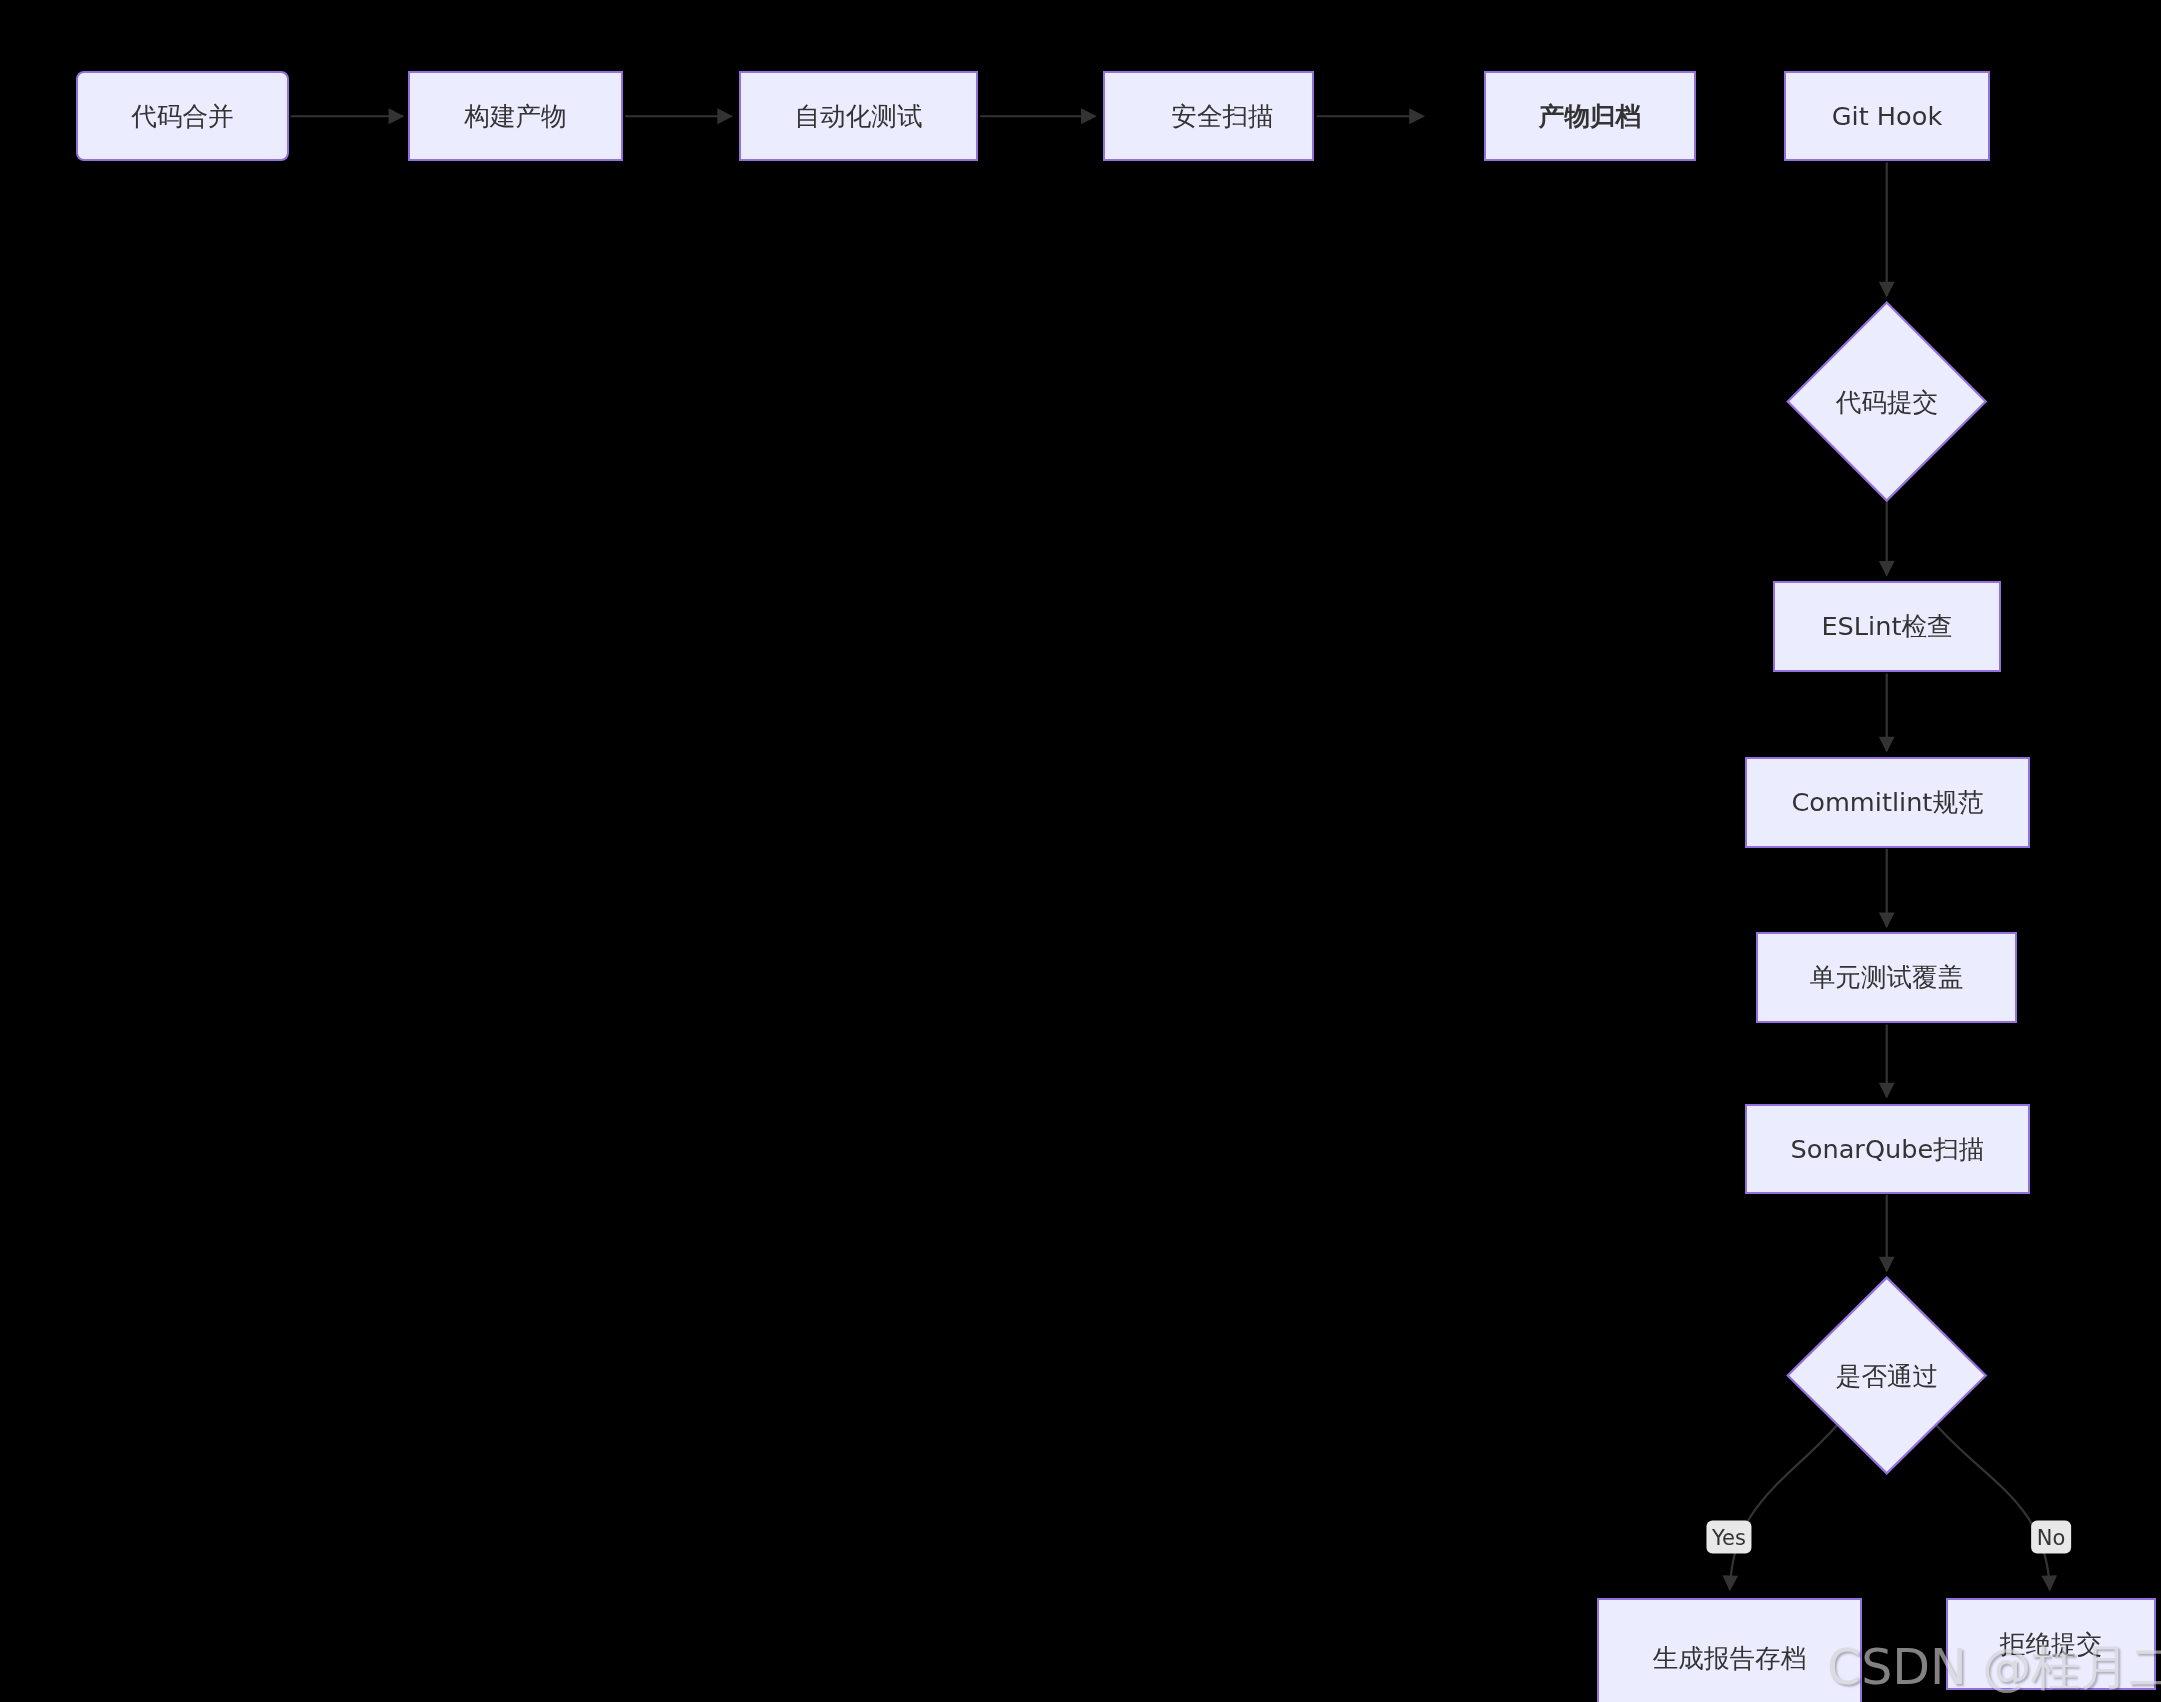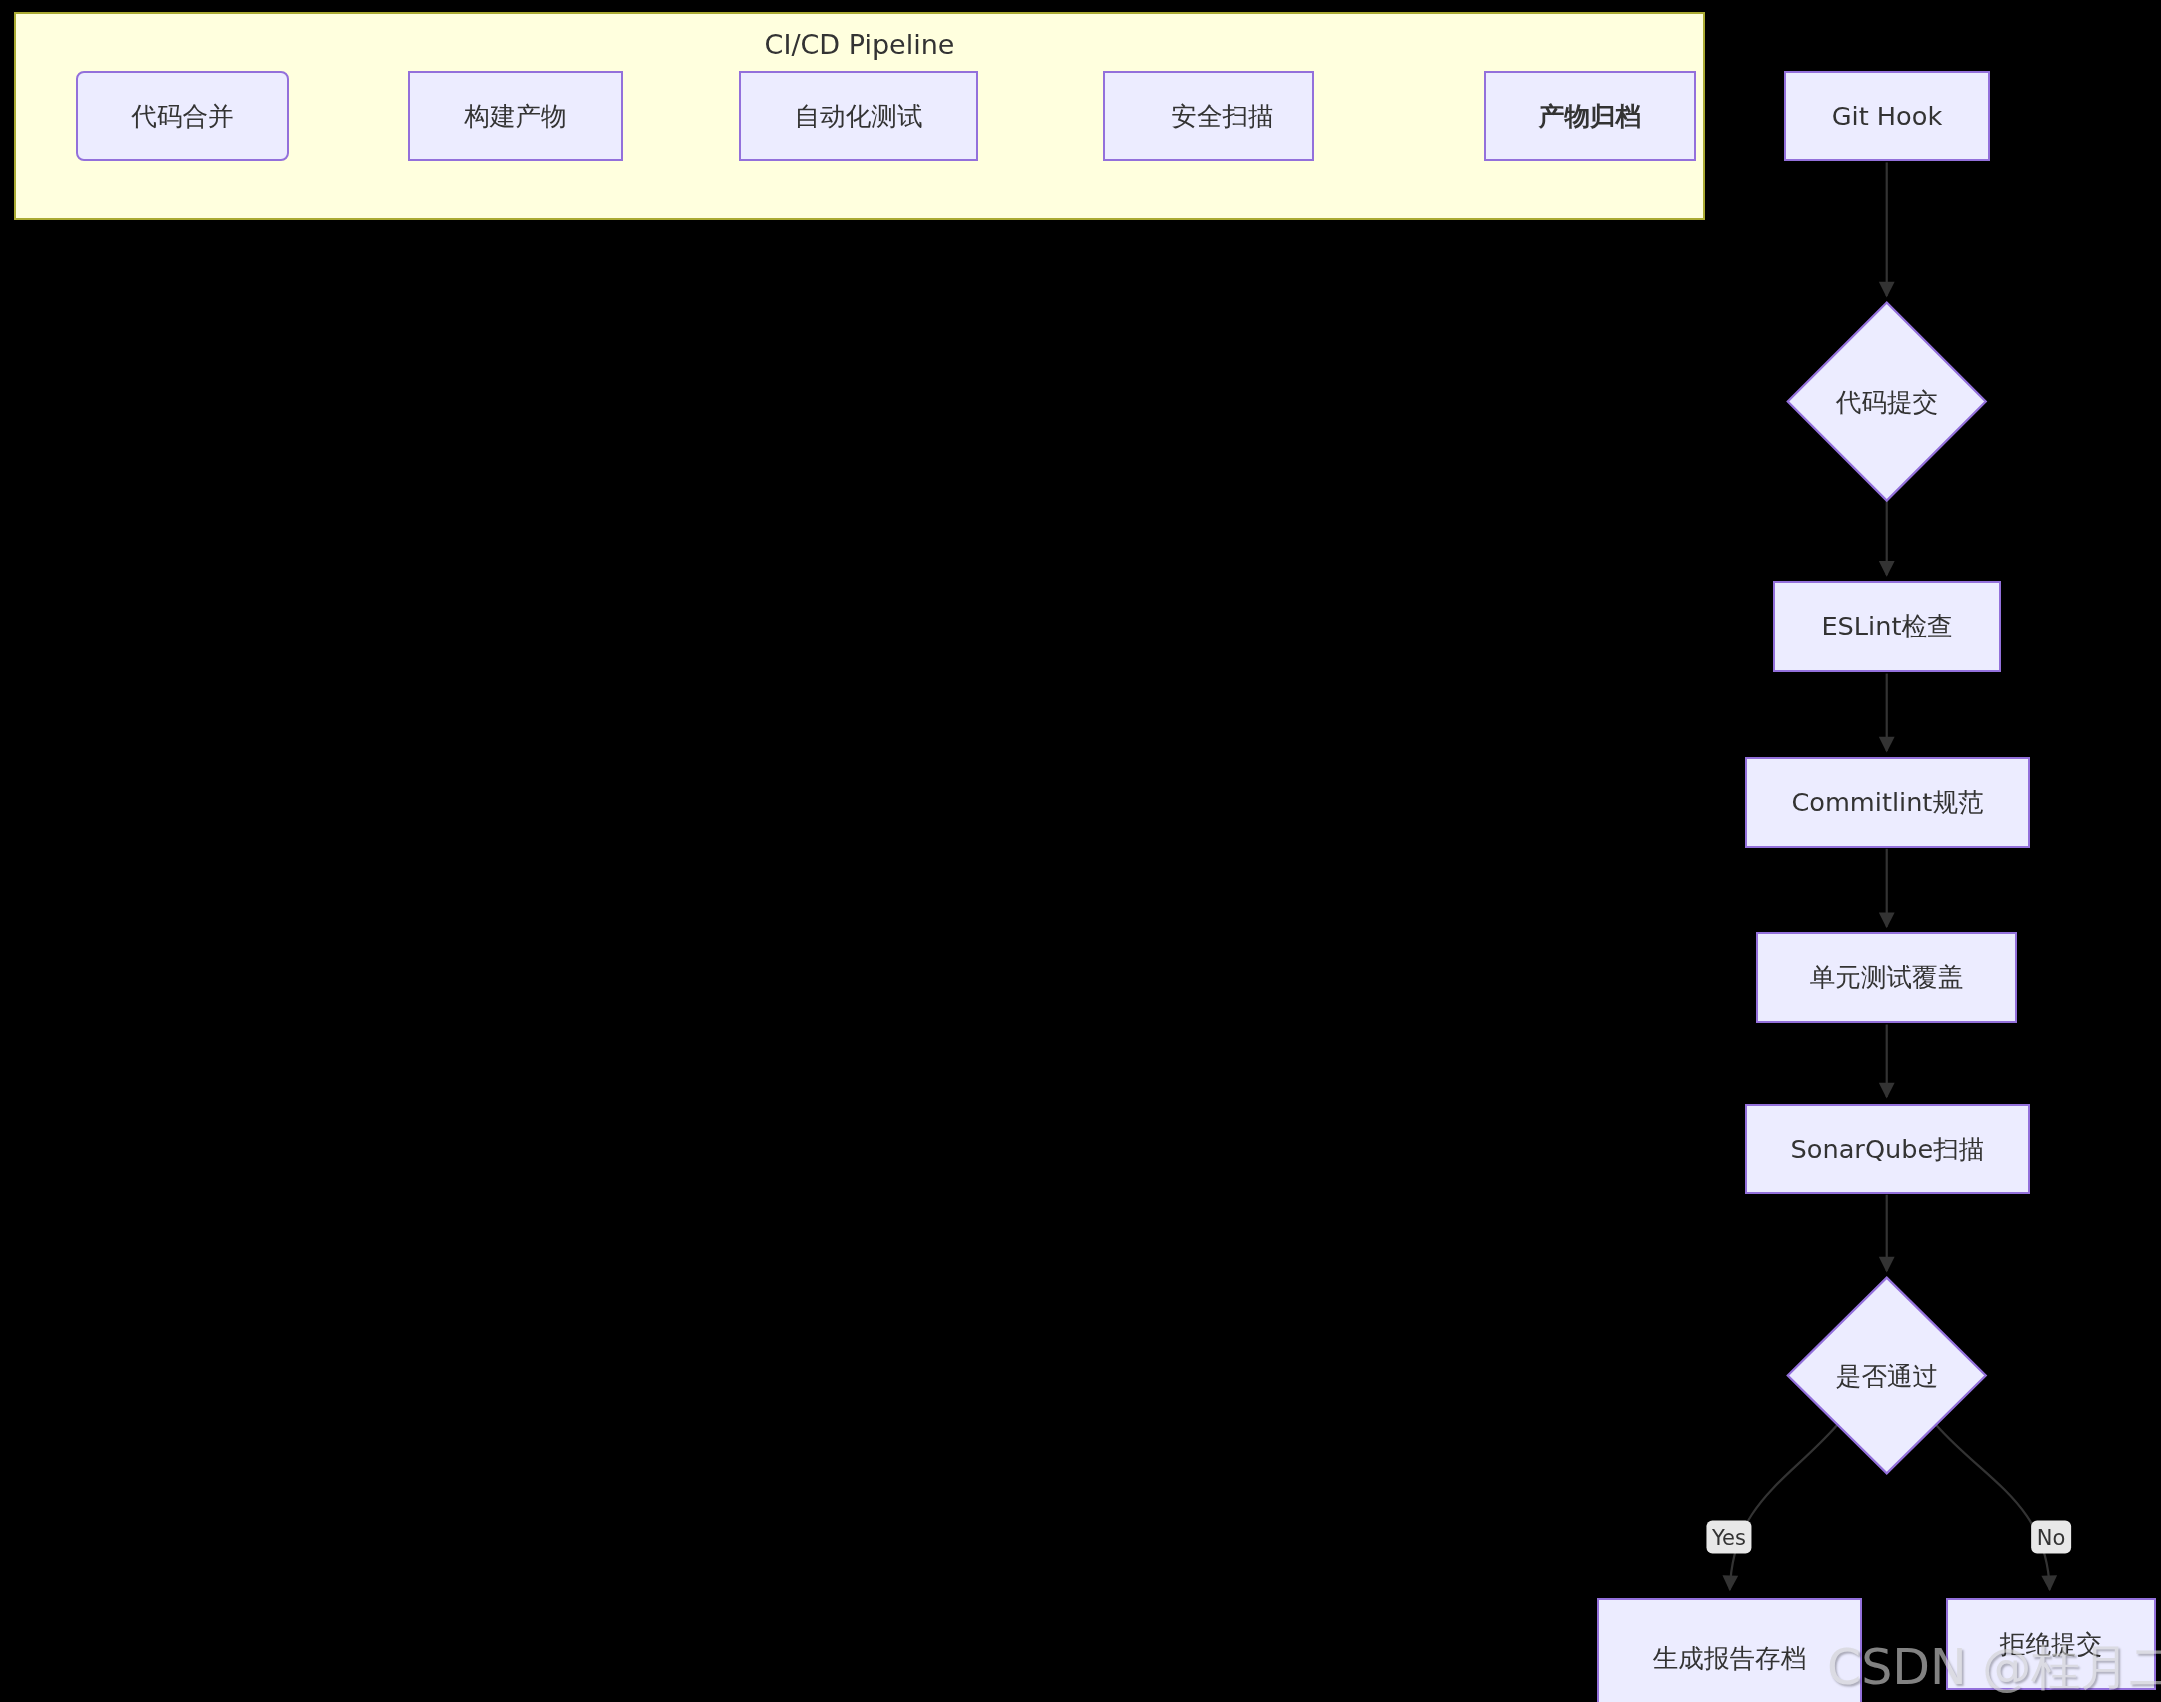--- a/index.html
+++ b/index.html
@@ -107,23 +107,20 @@
       <line x1="3392" y1="2148" x2="3392" y2="2285" marker-end="url(#arrow)"></line>
 
       <path d="M 3303 2562 C 3215 2662, 3115 2702, 3110 2858" marker-end="url(#arrow)"></path>
       <path d="M 3481 2562 C 3569 2662, 3680 2702, 3685 2858" marker-end="url(#arrow)"></path>
     </g>
 
     <polygon points="3392,544 3570,722 3392,900 3214,722" fill="#ECECFF" stroke="#9370DB" stroke-width="4"></polygon>
     <polygon points="3392,2297 3570,2473 3392,2649 3214,2473" fill="#ECECFF" stroke="#9370DB" stroke-width="4"></polygon>
   </svg>
 
-  <section class="cluster">
-    <div class="cluster-title">CI/CD Pipeline</div>
-  </section>
 
   <div class="node" style="left:76px; top:71px; width:213px; height:90px;border-radius:8px;">代码合并</div>
   <div class="node" style="left:408px; top:71px; width:215px; height:90px;">构建产物</div>
   <div class="node" style="left:739px; top:71px; width:239px; height:90px;">自动化测试</div>
   <div class="node" style="left:1103px; top:71px; width:211px; height:90px;padding-left:28px;">安全扫描</div>
   <div class="node" style="left:1484px; top:71px; width:212px; height:90px;font-weight:bold;">产物归档</div>
 
   <div class="node" style="left:1784px; top:71px; width:206px; height:90px;">Git Hook</div>
 
   <div class="diamond-label" style="left:1788px; top:303px; width:198px; height:198px;">代码提交</div>

